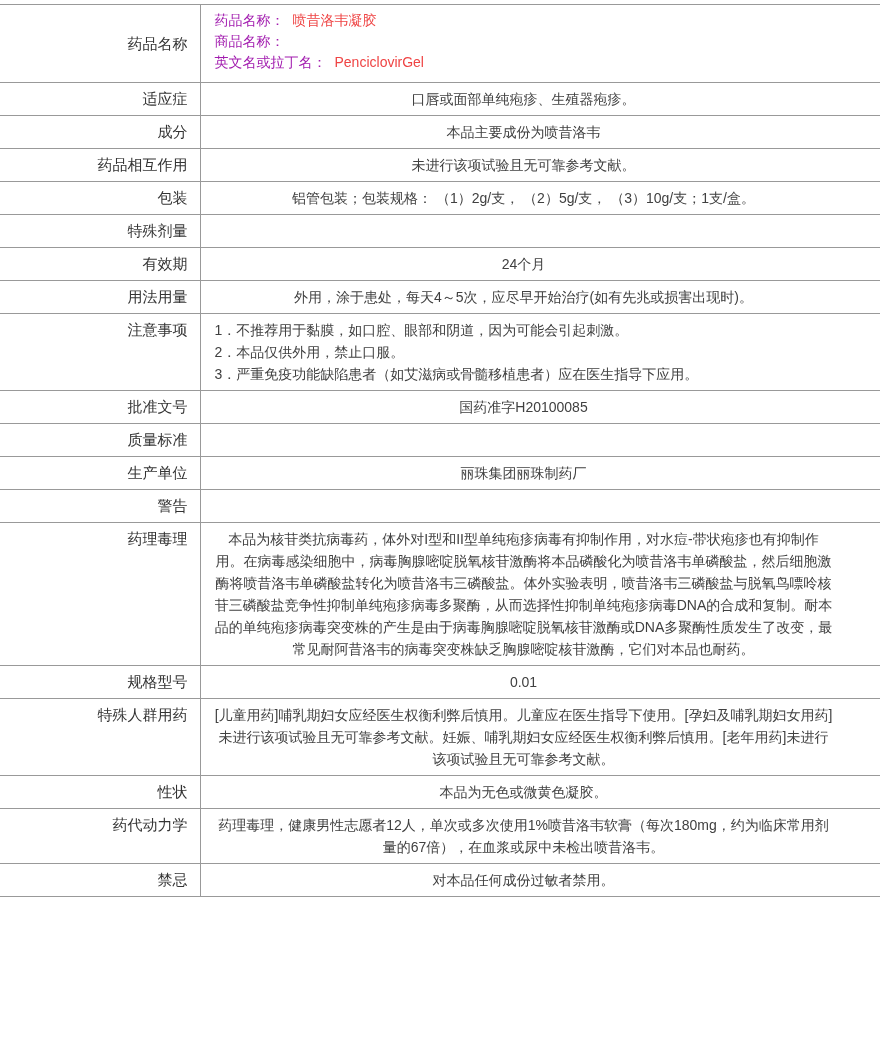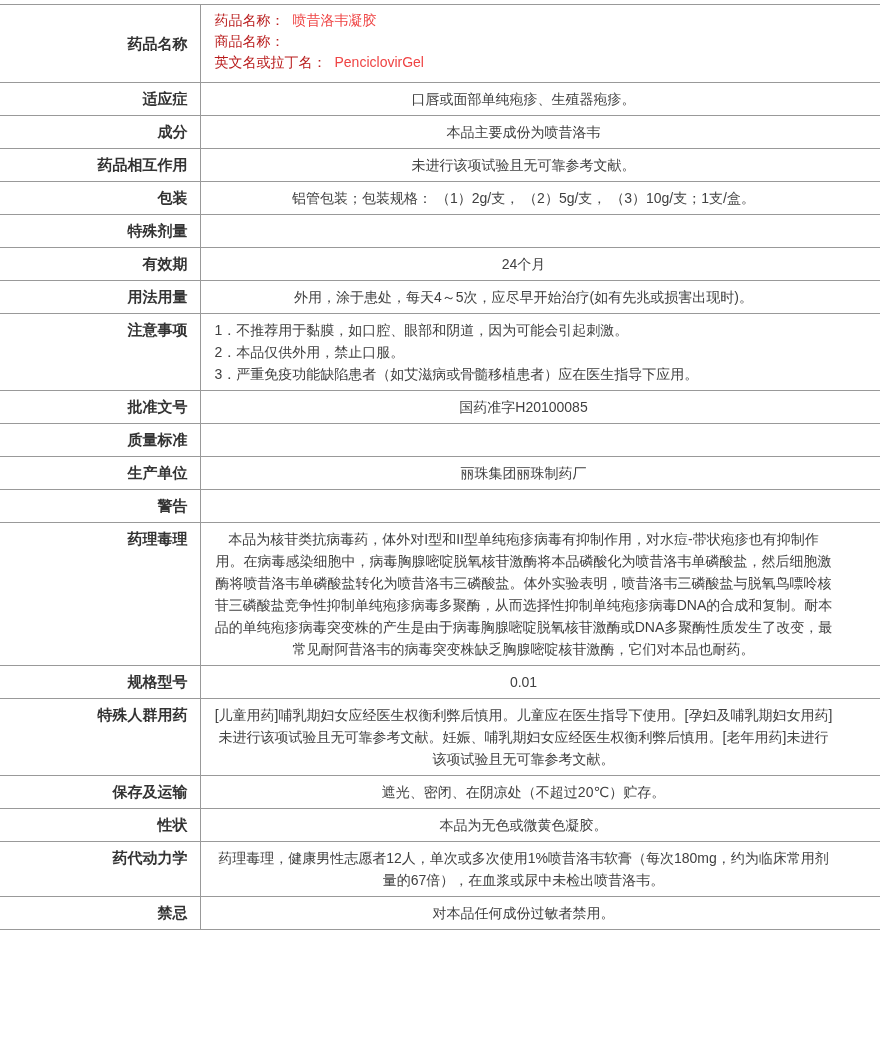--- a/index.html
+++ b/index.html
@@ -28,21 +28,21 @@
   td {
     vertical-align: top;
     box-sizing: border-box;
   }
   td.label-cell {
     width: 200px;
     border-right: 1px solid #999999;
     text-align: right;
     padding: 5px 12px 5px 0;
     font-size: 15px;
-    font-weight: bold;
+    font-weight: normal;
     color: #333333;
     line-height: 22px;
     white-space: nowrap;
   }
   tr.v-center td.label-cell {
     vertical-align: middle;
   }
   td.value-cell {
     padding: 5px 14px 5px 14px;
     font-size: 14px;
@@ -58,21 +58,21 @@
   .value-text {
     display: block;
     max-width: 618px;
     text-align: center;
   }
   .field-line {
     line-height: 21px;
     display: block;
   }
   .field-name {
-    color: #b91c1c;
+    color: #a21caf;
     margin-right: 8px;
   }
   .field-value {
     color: #ef4444;
   }
   .list-line {
     display: block;
     line-height: 22px;
   }
 </style>
@@ -176,26 +176,20 @@
             <span class="value-text">0.01</span>
           </td>
         </tr>
         <tr class="row-single">
           <td class="label-cell">特殊人群用药</td>
           <td class="value-cell">
             <span class="value-text">[儿童用药]哺乳期妇女应经医生权衡利弊后慎用。儿童应在医生指导下使用。[孕妇及哺乳期妇女用药]未进行该项试验且无可靠参考文献。妊娠、哺乳期妇女应经医生权衡利弊后慎用。[老年用药]未进行该项试验且无可靠参考文献。</span>
           </td>
         </tr>
         <tr class="row-single">
-          <td class="label-cell">保存及运输</td>
-          <td class="value-cell">
-            <span class="value-text">遮光、密闭、在阴凉处（不超过20℃）贮存。</span>
-          </td>
-        </tr>
-        <tr class="row-single">
           <td class="label-cell">性状</td>
           <td class="value-cell">
             <span class="value-text">本品为无色或微黄色凝胶。</span>
           </td>
         </tr>
         <tr class="row-single">
           <td class="label-cell">药代动力学</td>
           <td class="value-cell">
             <span class="value-text">药理毒理，健康男性志愿者12人，单次或多次使用1%喷昔洛韦软膏（每次180mg，约为临床常用剂量的67倍），在血浆或尿中未检出喷昔洛韦。</span>
           </td>

